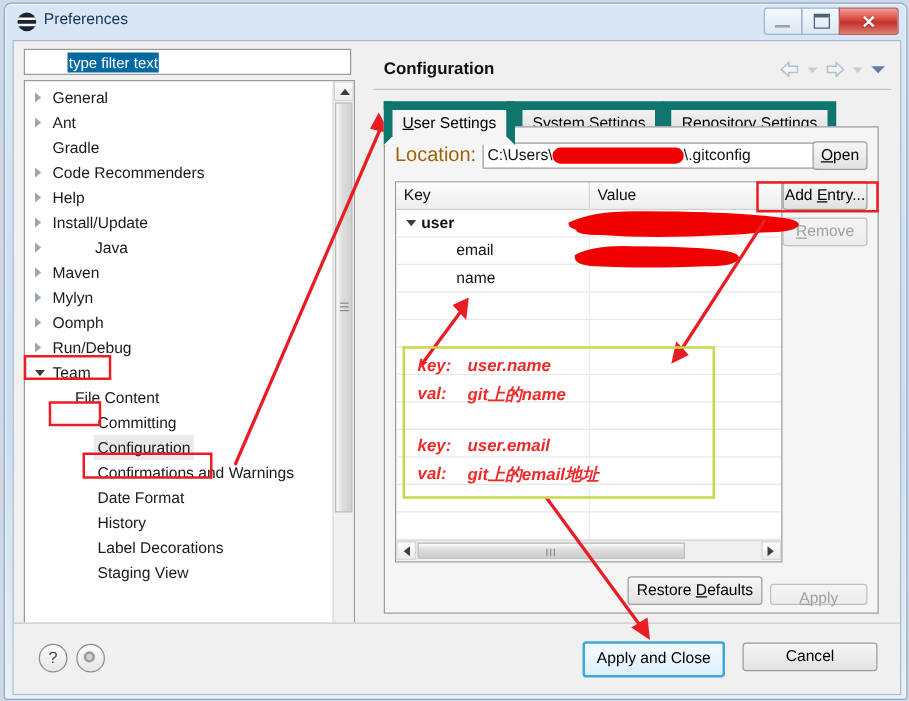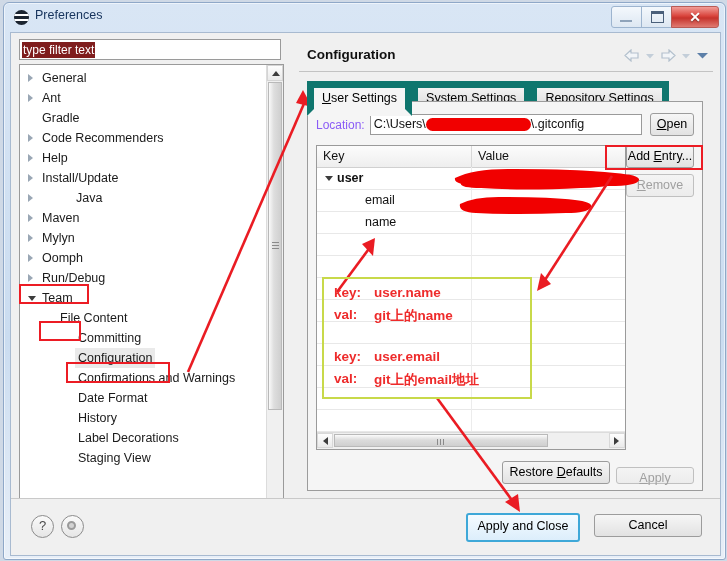--- a/index.html
+++ b/index.html
@@ -96,22 +96,23 @@
     width: 262px; height: 21px;
     border: 1px solid #9a9a9a;
     background: #fff;
     font-size: 12px;
     line-height: 21px;
     color: #000;
     padding-left: 2px;
     box-sizing: border-box;
   }
   .filter-sel {
-    background: #7f1d1d; color: #fff;
+    background: #0369a1; color: #fff;
     padding: 1px 1px;
+    margin-left: 32px;
   }
 
   
   .tree-panel {
     position: absolute; left: 8px; top: 31px;
     width: 263px; height: 462px;
     background: #fff;
     border: 1px solid #9a9a9a;
     overflow: hidden;
   }
@@ -208,21 +209,21 @@
     width: 396px; height: 390px;
     border: 1px solid #9c9c9c;
     background: #f5f5f5;
     box-sizing: border-box;
   }
 
   .loc-row {
     position: absolute; left: 8px; top: 12px;
     display: flex; align-items: center;
   }
-  .loc-label { font-size: 12px; color: #8b5cf6; margin-right: 5px; }
+  .loc-label { font-size: 16px; color: #a16207; margin-right: 5px; }
   .loc-input {
     width: 272px; height: 21px; box-sizing: border-box;
     border: 1px solid #9a9a9a; background: #fff;
     font-size: 12.5px; line-height: 19px; color: #111;
     padding-left: 3px;
     position: relative; overflow: hidden;
     white-space: nowrap;
   }
   .redact {
     display: inline-block; vertical-align: middle;
@@ -356,23 +357,24 @@
     position: absolute; left: 0; top: 0; width: 727px; height: 561px;
     pointer-events: none;
   }
   .anno-box {
     position: absolute;
     border: 2px solid #ec1c24;
     box-sizing: border-box;
   }
   .note-box {
     position: absolute;
-    left: 322px; top: 277px; width: 210px; height: 122px;
+    left: 322px; top: 277px; width: 250px; height: 122px;
     border: 2px solid #c8d94a;
     box-sizing: border-box;
+    font-style: italic;
   }
   .note-line {
     position: absolute;
     font-size: 13.5px; color: #ee2b2b; font-weight: bold;
     white-space: nowrap;
   }
   .note-key { position: absolute; left: 10px; }
   .note-val { position: absolute; left: 50px; }
 </style>
 </head>

